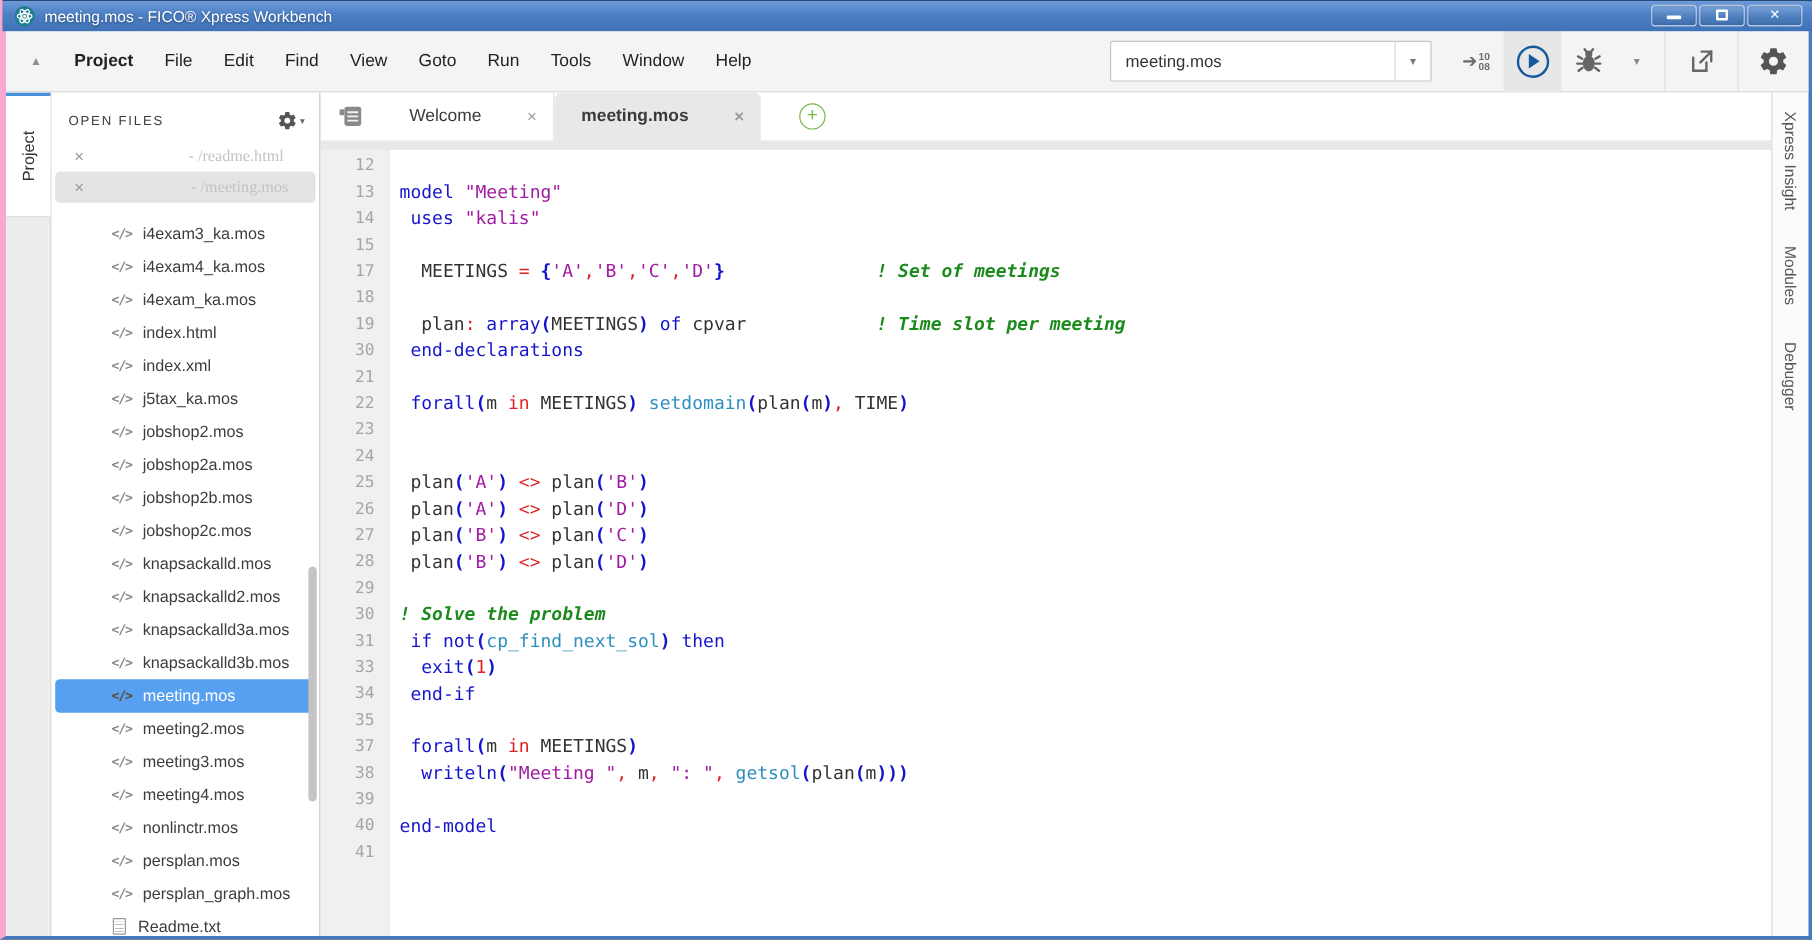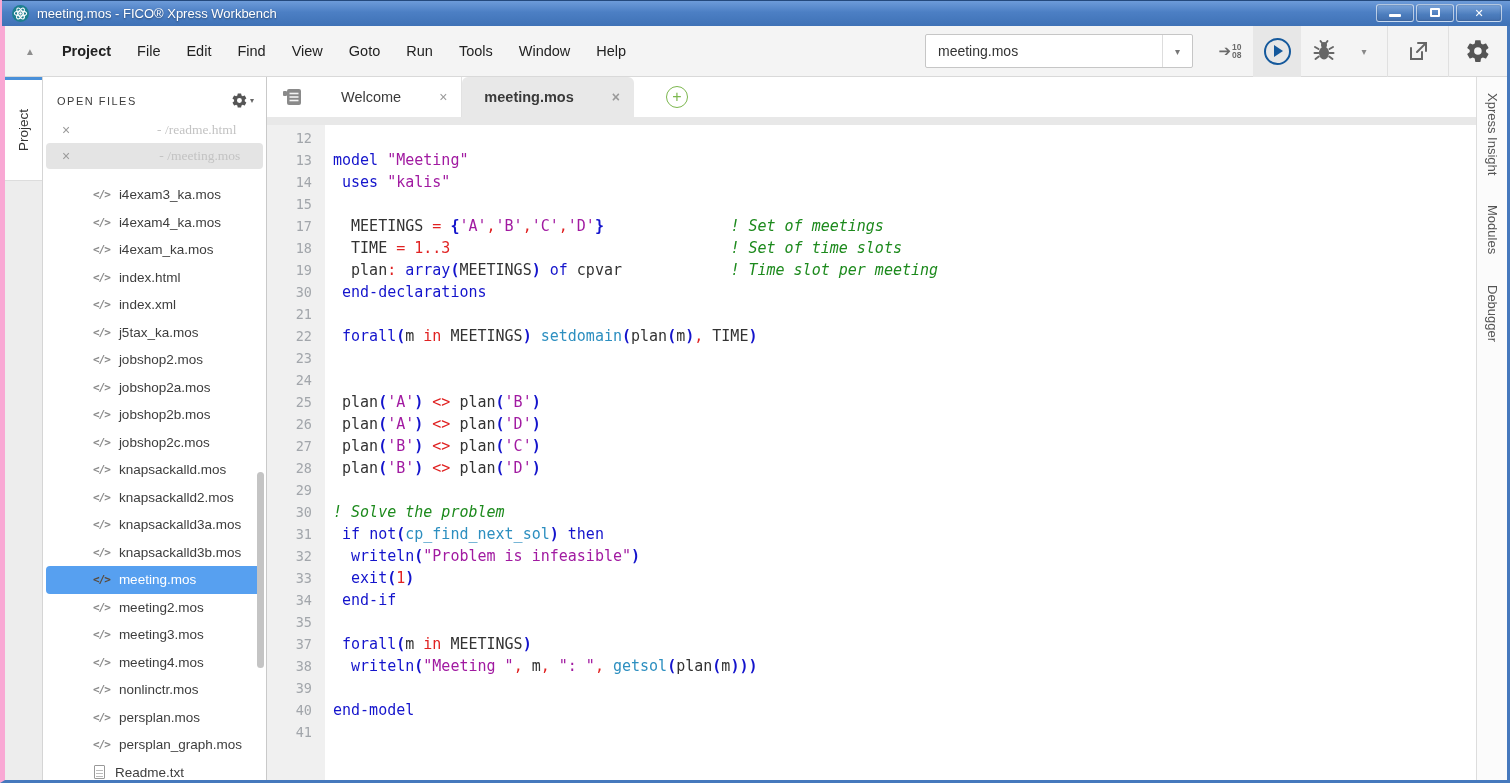--- a/index.html
+++ b/index.html
@@ -80,21 +80,21 @@
   .tab-strip-gap { height:8px; background:#e8e8e8; }
   
   .editor { flex:1; background:linear-gradient(90deg,#f0f0f0 58px,#fff 58px); overflow:hidden; font-family:"DejaVu Sans Mono", monospace; font-size:15px; line-height:22px; padding-top:2px; }
   .code-line { display:flex; height:22px; white-space:pre; }
   .ln { width:58px; flex:0 0 auto; text-align:right; padding-right:13px; color:#a2a6ab; font-size:13.5px; }
   .lc { padding-left:8px; color:#333; }
   .tk-k { color:#1414cc; }
   .tk-s { color:#a11aa1; }
   .tk-o, .tk-n { color:#e02222; }
   .tk-p { color:#1414cc; font-weight:bold; }
-  .tk-c { color:#1d8a1d; font-style:italic; }
+  .tk-c { color:#1d8a1d; font-style:italic;font-weight:bold; }
   .tk-f { color:#2d8fc0; }
   .tk-i, .tk-w { color:#333; }
   
   .right-strip { width:31px; background:#fbfbfb; border-left:1px solid #ddd; display:flex; flex-direction:column; align-items:center; padding-top:16px; }
   .right-tab { writing-mode:vertical-rl; font-size:13px; color:#555; margin-bottom:30px; }
   svg .st { fill:none; stroke:#666; stroke-width:2; stroke-linecap:round; }
 </style>
 </head>
 <body>
 
@@ -330,35 +330,34 @@
           </div>
         <div class="tab-plus"><span>+</span></div>
       </div>
       <div class="tab-strip-gap"></div>
       <div class="editor" id="code-editor">
           <div class="code-line"><span class="ln">12</span><span class="lc"></span></div>
           <div class="code-line"><span class="ln">13</span><span class="lc"><span class="tk-k">model</span><span class="tk-w"> </span><span class="tk-s">"Meeting"</span></span></div>
           <div class="code-line"><span class="ln">14</span><span class="lc"><span class="tk-w"> </span><span class="tk-k">uses</span><span class="tk-w"> </span><span class="tk-s">"kalis"</span></span></div>
           <div class="code-line"><span class="ln">15</span><span class="lc"></span></div>
           <div class="code-line"><span class="ln">17</span><span class="lc"><span class="tk-w">  </span><span class="tk-i">MEETINGS</span><span class="tk-w"> </span><span class="tk-o">=</span><span class="tk-w"> </span><span class="tk-p">{</span><span class="tk-s">'A'</span><span class="tk-o">,</span><span class="tk-s">'B'</span><span class="tk-o">,</span><span class="tk-s">'C'</span><span class="tk-o">,</span><span class="tk-s">'D'</span><span class="tk-p">}</span><span class="tk-w">              </span><span class="tk-c">! Set of meetings</span></span></div>
-          <div class="code-line"><span class="ln">18</span><span class="lc"><span class="tk-w">  </span><span class="tk-i">TIME</span><span class="tk-w"> </span><span class="tk-o">=</span><span class="tk-w"> </span><span class="tk-n">1..3</span><span class="tk-w">                               </span><span class="tk-c">! Set of time slots</span></span></div>
+          <div class="code-line"><span class="ln">18</span></div>
           <div class="code-line"><span class="ln">19</span><span class="lc"><span class="tk-w">  </span><span class="tk-i">plan</span><span class="tk-o">:</span><span class="tk-w"> </span><span class="tk-k">array</span><span class="tk-p">(</span><span class="tk-i">MEETINGS</span><span class="tk-p">)</span><span class="tk-w"> </span><span class="tk-k">of</span><span class="tk-w"> </span><span class="tk-i">cpvar</span><span class="tk-w">            </span><span class="tk-c">! Time slot per meeting</span></span></div>
           <div class="code-line"><span class="ln">30</span><span class="lc"><span class="tk-w"> </span><span class="tk-k">end-declarations</span></span></div>
           <div class="code-line"><span class="ln">21</span><span class="lc"></span></div>
           <div class="code-line"><span class="ln">22</span><span class="lc"><span class="tk-w"> </span><span class="tk-k">forall</span><span class="tk-p">(</span><span class="tk-i">m</span><span class="tk-w"> </span><span class="tk-o">in</span><span class="tk-w"> </span><span class="tk-i">MEETINGS</span><span class="tk-p">)</span><span class="tk-w"> </span><span class="tk-f">setdomain</span><span class="tk-p">(</span><span class="tk-i">plan</span><span class="tk-p">(</span><span class="tk-i">m</span><span class="tk-p">)</span><span class="tk-o">,</span><span class="tk-w"> </span><span class="tk-i">TIME</span><span class="tk-p">)</span></span></div>
           <div class="code-line"><span class="ln">23</span><span class="lc"></span></div>
           <div class="code-line"><span class="ln">24</span></div>
           <div class="code-line"><span class="ln">25</span><span class="lc"><span class="tk-w"> </span><span class="tk-i">plan</span><span class="tk-p">(</span><span class="tk-s">'A'</span><span class="tk-p">)</span><span class="tk-w"> </span><span class="tk-o">&lt;&gt;</span><span class="tk-w"> </span><span class="tk-i">plan</span><span class="tk-p">(</span><span class="tk-s">'B'</span><span class="tk-p">)</span></span></div>
           <div class="code-line"><span class="ln">26</span><span class="lc"><span class="tk-w"> </span><span class="tk-i">plan</span><span class="tk-p">(</span><span class="tk-s">'A'</span><span class="tk-p">)</span><span class="tk-w"> </span><span class="tk-o">&lt;&gt;</span><span class="tk-w"> </span><span class="tk-i">plan</span><span class="tk-p">(</span><span class="tk-s">'D'</span><span class="tk-p">)</span></span></div>
           <div class="code-line"><span class="ln">27</span><span class="lc"><span class="tk-w"> </span><span class="tk-i">plan</span><span class="tk-p">(</span><span class="tk-s">'B'</span><span class="tk-p">)</span><span class="tk-w"> </span><span class="tk-o">&lt;&gt;</span><span class="tk-w"> </span><span class="tk-i">plan</span><span class="tk-p">(</span><span class="tk-s">'C'</span><span class="tk-p">)</span></span></div>
           <div class="code-line"><span class="ln">28</span><span class="lc"><span class="tk-w"> </span><span class="tk-i">plan</span><span class="tk-p">(</span><span class="tk-s">'B'</span><span class="tk-p">)</span><span class="tk-w"> </span><span class="tk-o">&lt;&gt;</span><span class="tk-w"> </span><span class="tk-i">plan</span><span class="tk-p">(</span><span class="tk-s">'D'</span><span class="tk-p">)</span></span></div>
           <div class="code-line"><span class="ln">29</span><span class="lc"></span></div>
           <div class="code-line"><span class="ln">30</span><span class="lc"><span class="tk-c">! Solve the problem</span></span></div>
           <div class="code-line"><span class="ln">31</span><span class="lc"><span class="tk-w"> </span><span class="tk-k">if</span><span class="tk-w"> </span><span class="tk-k">not</span><span class="tk-p">(</span><span class="tk-f">cp_find_next_sol</span><span class="tk-p">)</span><span class="tk-w"> </span><span class="tk-k">then</span></span></div>
-          <div class="code-line"><span class="ln">32</span><span class="lc"><span class="tk-w">  </span><span class="tk-k">writeln</span><span class="tk-p">(</span><span class="tk-s">"Problem is infeasible"</span><span class="tk-p">)</span></span></div>
           <div class="code-line"><span class="ln">33</span><span class="lc"><span class="tk-w">  </span><span class="tk-k">exit</span><span class="tk-p">(</span><span class="tk-n">1</span><span class="tk-p">)</span></span></div>
           <div class="code-line"><span class="ln">34</span><span class="lc"><span class="tk-w"> </span><span class="tk-k">end-if</span></span></div>
           <div class="code-line"><span class="ln">35</span><span class="lc"></span></div>
           <div class="code-line"><span class="ln">37</span><span class="lc"><span class="tk-w"> </span><span class="tk-k">forall</span><span class="tk-p">(</span><span class="tk-i">m</span><span class="tk-w"> </span><span class="tk-o">in</span><span class="tk-w"> </span><span class="tk-i">MEETINGS</span><span class="tk-p">)</span></span></div>
           <div class="code-line"><span class="ln">38</span><span class="lc"><span class="tk-w">  </span><span class="tk-k">writeln</span><span class="tk-p">(</span><span class="tk-s">"Meeting "</span><span class="tk-o">,</span><span class="tk-w"> </span><span class="tk-i">m</span><span class="tk-o">,</span><span class="tk-w"> </span><span class="tk-s">": "</span><span class="tk-o">,</span><span class="tk-w"> </span><span class="tk-f">getsol</span><span class="tk-p">(</span><span class="tk-i">plan</span><span class="tk-p">(</span><span class="tk-i">m</span><span class="tk-p">)))</span></span></div>
           <div class="code-line"><span class="ln">39</span><span class="lc"></span></div>
           <div class="code-line"><span class="ln">40</span><span class="lc"><span class="tk-k">end-model</span></span></div>
           <div class="code-line"><span class="ln">41</span><span class="lc"></span></div>
         </div>
     </div>

